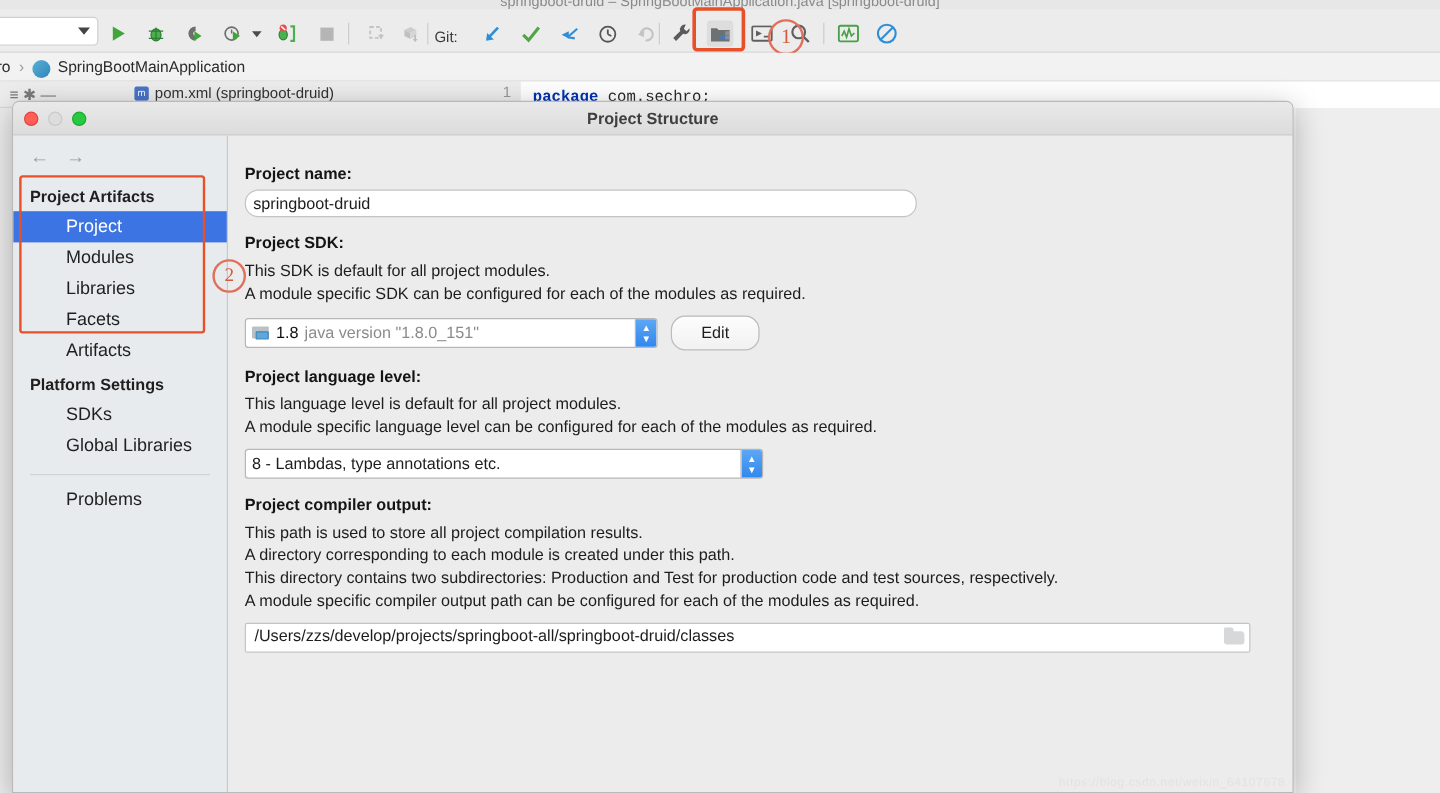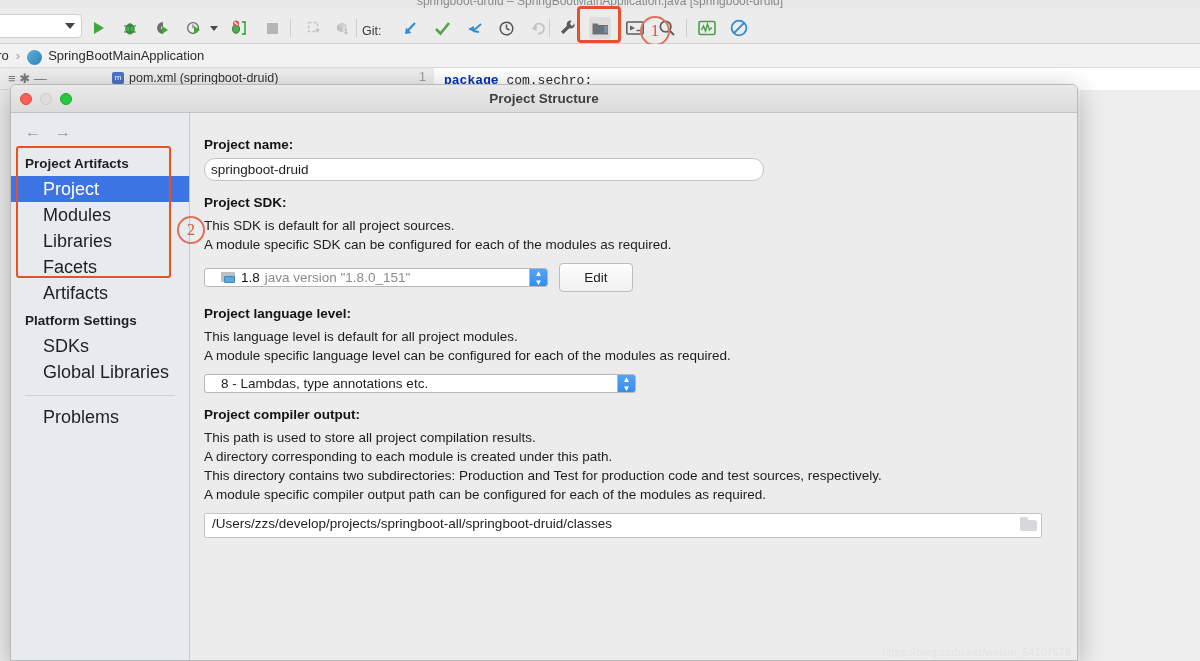--- a/index.html
+++ b/index.html
@@ -167,22 +167,22 @@
   .nav-arrows {
     display: flex; gap: 14px; padding: 10px 0 8px 14px;
     color: #9a9a9a; font-size: 16px;
   }
   .nav-arrows span { cursor: default; }
   .grp-head {
     font-size: 13.5px; font-weight: bold; color: #1f1f1f;
     padding: 7px 0 5px 14px;
   }
   .nav-item {
-    font-size: 18px; color: #1f1f1f;
-    padding: 4px 0 4px 32px;
+    font-size: 15px; color: #1f1f1f;
+    padding: 4px 0 4px 44px;
     line-height: 18px;
   }
   .nav-item.selected {
     background: #3d74e3; color: #ffffff;
   }
   .sb-divider {
     height: 1px; background: #cfd3d7; margin: 10px 14px 8px 14px;
   }
   .sb-hl {
     position: absolute; left: 5px; top: 33px; width: 155px; height: 132px;
@@ -208,24 +208,24 @@
     width: 560px; height: 23px;
     background: #ffffff; border: 1px solid #c4c4c4; border-radius: 11px;
     font-size: 13.5px; color: #1d1d1d;
     padding: 0 6px; display: flex; align-items: center;
   }
   .spacer-12 { height: 14px; }
   .spacer-8 { height: 9px; }
 
   .combo-row { display: flex; align-items: center; gap: 11px; }
   .combo {
-    height: 19px;
+    height: 25px;
     background: #ffffff; border: 1px solid #b7b7b7; border-radius: 3px;
     display: flex; align-items: center;
-    padding-left: 16px;
+    padding-left: 5px;
     font-size: 13.5px; color: #1d1d1d;
     position: relative; overflow: hidden;
   }
   .combo-sdk { width: 344px; }
   .combo-lang { width: 432px; }
   .combo-val { flex: 1; display: flex; align-items: center; gap: 5px; white-space: nowrap; }
   .sdk-ver { color: #111; }
   .sdk-desc { color: #8b8b8b; }
   .jdk-icon {
     width: 15px; height: 13px; position: relative; display: inline-block;
@@ -242,21 +242,21 @@
     width: 18px; height: 25px; margin-left: auto;
     background: linear-gradient(#5fa9f5,#2f86ee);
     display: flex; flex-direction: column; align-items: center;
     justify-content: center; gap: 2px;
     color: #ffffff; font-size: 8px; line-height: 7px;
     border-left: 1px solid #b7b7b7;
   }
   .btn {
     height: 29px; min-width: 74px;
     background: linear-gradient(#fdfdfd,#f1f1f1);
-    border: 1px solid #bcbcbc; border-radius: 4px;
+    border: 1px solid #bcbcbc; border-radius: 12px;
     font-size: 13.5px; color: #1d1d1d;
     display: flex; align-items: center; justify-content: center;
   }
   .path-row { display: flex; align-items: center; }
   .path-field {
     width: 838px; height: 25px;
     background: #ffffff; border: 1px solid #c4c4c4; border-radius: 2px;
     display: flex; align-items: center; padding: 0 4px 4px 7px;
     font-size: 13.5px; color: #1d1d1d;
   }
@@ -514,21 +514,21 @@
     </div>
 
     <div class="dlg-main">
 
       <div class="sec-title">Project name:</div>
       <div class="field-text">springboot-druid</div>
 
       <div class="spacer-12"></div>
 
       <div class="sec-title">Project SDK:</div>
-      <div class="sec-desc">This SDK is default for all project sources.</div>
+      <div class="sec-desc">This SDK is default for all project modules.</div>
       <div class="sec-desc">A module specific SDK can be configured for each of the modules as required.</div>
       <div class="spacer-8"></div>
       <div class="combo-row">
         <div class="combo combo-sdk">
           <span class="combo-val">
             <span class="jdk-icon">
                 <span class="jf"></span>
                 <span class="jm"></span>
               </span>
             <span class="sdk-ver">1.8</span>

